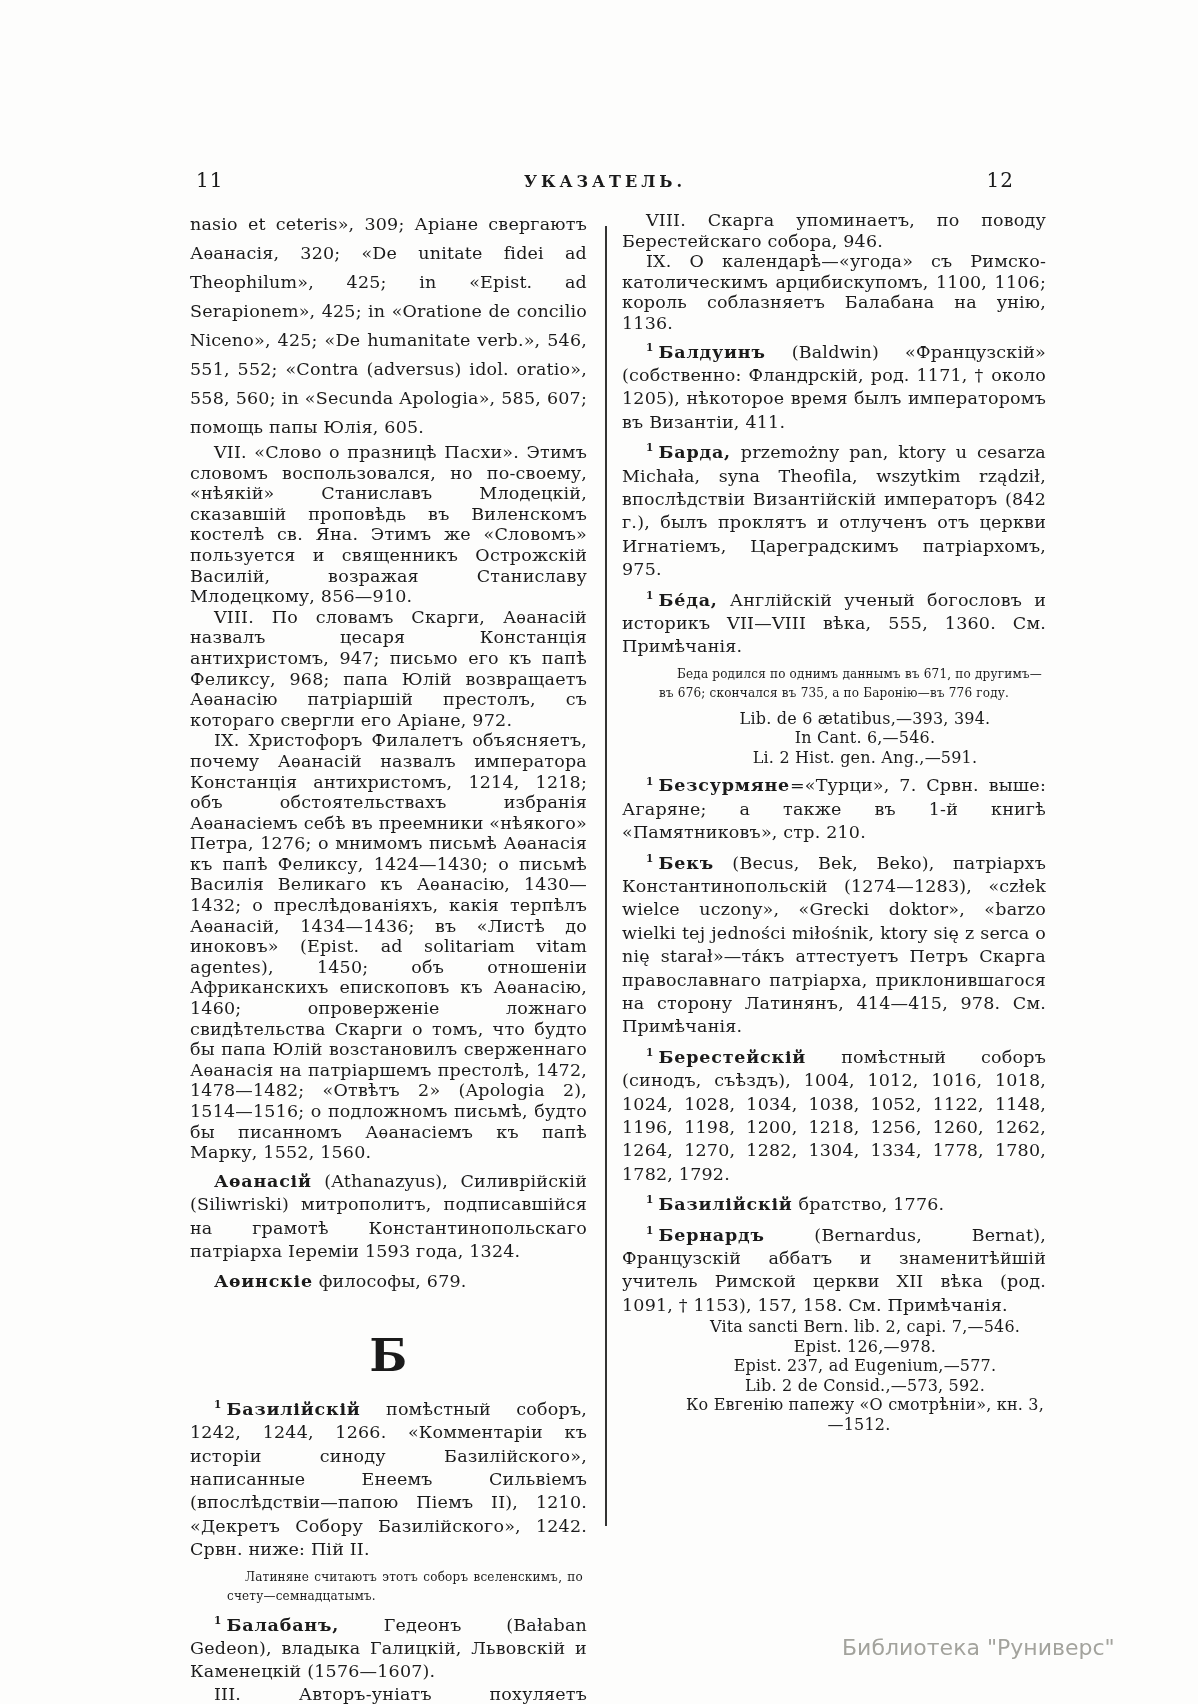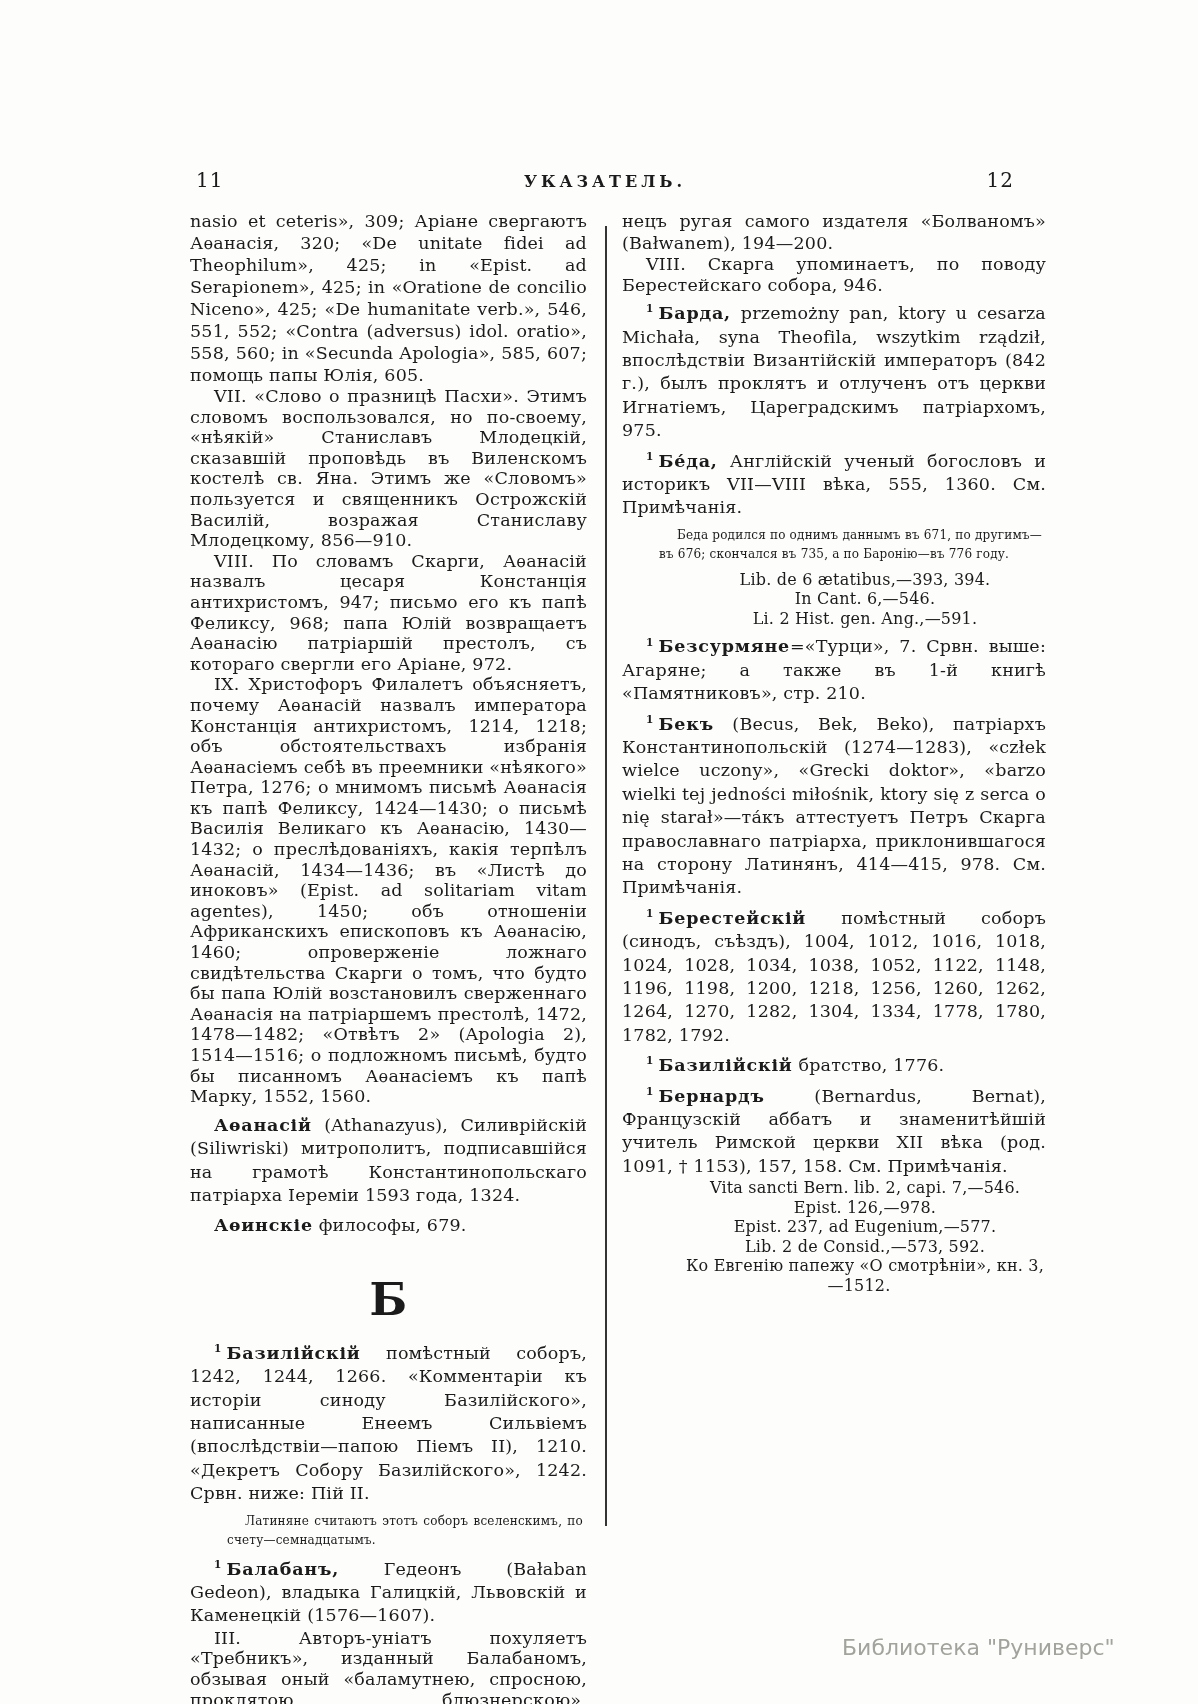--- a/index.html
+++ b/index.html
@@ -13,21 +13,21 @@
     display:flex;justify-content:space-between;align-items:baseline;
   }
   .page-num{font-size:20px;letter-spacing:1px;}
   .running-title{font-size:16px;letter-spacing:4px;font-weight:bold;text-align:right;}
   .divider{position:absolute;left:605px;top:226px;width:2px;height:1300px;background:#343434;}
   .content{position:absolute;left:190px;top:210px;display:flex;gap:35px;}
   .col{text-align:justify;font-size:17.5px;letter-spacing:0.2px;}
   .col-left{width:397px;}
   .col-right{width:424px;}
   .col p{margin:0;}
-  p.cont{text-indent:0;line-height:22px;}
+  p.cont{text-indent:0;line-height:29px;}
   p.para{text-indent:24px;line-height:20.6px;}
   p.entry{text-indent:24px;line-height:23.4px;margin-top:7px;}
   p.entry b{letter-spacing:0.8px;}
   p.note{font-size:12px;line-height:19.5px;margin:6px 4px 5px 37px;text-indent:18px;}
   p.note-line{font-size:16px;line-height:19.5px;margin:0 0 0 50px;text-indent:12px;text-align:center;}
   sup{font-size:10.5px;line-height:0;margin-right:5px;font-weight:bold;}
   .section-letter{
     text-align:center;font-size:44px;font-weight:bold;line-height:1;
     margin:40px 0 20px 0;
   }
@@ -58,22 +58,23 @@
         <p class="para">IX. Христофоръ Филалетъ объясняетъ, почему Аѳанасій назвалъ императора Констанція антихристомъ, 1214, 1218; объ обстоятельствахъ избранія Аѳанасіемъ себѣ въ преемники «нѣякого» Петра, 1276; о мнимомъ письмѣ Аѳанасія къ папѣ Феликсу, 1424—1430; о письмѣ Василія Великаго къ Аѳанасію, 1430—1432; о преслѣдованіяхъ, какія терпѣлъ Аѳанасій, 1434—1436; въ «Листѣ до иноковъ» (Epist. ad solitariam vitam agentes), 1450; объ отношеніи Африканскихъ епископовъ къ Аѳанасію, 1460; опроверженіе ложнаго свидѣтельства Скарги о томъ, что будто бы папа Юлій возстановилъ сверженнаго Аѳанасія на патріаршемъ престолѣ, 1472, 1478—1482; «Отвѣтъ 2» (Apologia 2), 1514—1516; о подложномъ письмѣ, будто бы писанномъ Аѳанасіемъ къ папѣ Марку, 1552, 1560.</p>
         <p class="entry"><b>Аѳанасій</b> (Athanazyus), Силиврійскій (Siliwriski) митрополитъ, подписавшійся на грамотѣ Константинопольскаго патріарха Іереміи 1593 года, 1324.</p>
         <p class="entry"><b>Аѳинскіе</b> философы, 679.</p>
         <div class="section-letter">Б</div>
         <p class="entry"><sup>1</sup><b>Базилійскій</b> помѣстный соборъ, 1242, 1244, 1266. «Комментаріи къ исторіи синоду Базилійского», написанные Енеемъ Сильвіемъ (впослѣдствіи—папою Піемъ II), 1210. «Декретъ Собору Базилійского», 1242. Срвн. ниже: Пій II.</p>
         <p class="note">Латиняне считаютъ этотъ соборъ вселенскимъ, по счету—семнадцатымъ.</p>
         <p class="entry"><sup>1</sup><b>Балабанъ,</b> Гедеонъ (Bałaban Gedeon), владыка Галицкій, Львовскій и Каменецкій (1576—1607).</p>
         <p class="para">III. Авторъ-уніатъ похуляетъ «Требникъ», изданный Балабаномъ, обзывая оный «баламутнею, спросною, проклятою, блюзнерскою», «светокрадствомъ», «шалберствомъ» и нако-</p>
       </div>
     <div class="col col-right" id="col-right">
-        <p class="cont">нецъ ругая самого издателя «Болваномъ» (Bałwanem), 194—200.</p>
         <p class="para">VIII. Скарга упоминаетъ, по поводу Берестейскаго собора, 946.</p>
+        <p class="para">IX. О календарѣ—«угода» съ Римско-католическимъ арцибискупомъ, 1100, 1106; король соблазняетъ Балабана на унію, 1136.</p>
+        <p class="entry"><sup>1</sup><b>Балдуинъ</b> (Baldwin) «Французскій» (собственно: Фландрскій, род. 1171, † около 1205), нѣкоторое время былъ императоромъ въ Византіи, 411.</p>
         <p class="entry"><sup>1</sup><b>Барда,</b> przemożny pan, ktory u cesarza Michała, syna Theofila, wszytkim rządził, впослѣдствіи Византійскій императоръ (842 г.), былъ проклятъ и отлученъ отъ церкви Игнатіемъ, Цареградскимъ патріархомъ, 975.</p>
         <p class="entry"><sup>1</sup><b>Бе́да,</b> Англійскій ученый богословъ и историкъ VII—VIII вѣка, 555, 1360. См. Примѣчанія.</p>
         <p class="note">Беда родился по однимъ даннымъ въ 671, по другимъ—въ 676; скончался въ 735, а по Баронію—въ 776 году.</p>
         <p class="note-line">Lib. de 6 ætatibus,—393, 394.</p>
         <p class="note-line">In Cant. 6,—546.</p>
         <p class="note-line">Li. 2 Hist. gen. Ang.,—591.</p>
         <p class="entry"><sup>1</sup><b>Безсурмяне</b>=«Турци», 7. Срвн. выше: Агаряне; а также въ 1-й книгѣ «Памятниковъ», стр. 210.</p>
         <p class="entry"><sup>1</sup><b>Бекъ</b> (Becus, Bek, Beko), патріархъ Константинопольскій (1274—1283), «człek wielce uczony», «Grecki doktor», «barzo wielki tej jedności miłośnik, ktory się z serca o nię starał»—та́къ аттестуетъ Петръ Скарга православнаго патріарха, приклонившагося на сторону Латинянъ, 414—415, 978. См. Примѣчанія.</p>
         <p class="entry"><sup>1</sup><b>Берестейскій</b> помѣстный соборъ (синодъ, съѣздъ), 1004, 1012, 1016, 1018, 1024, 1028, 1034, 1038, 1052, 1122, 1148, 1196, 1198, 1200, 1218, 1256, 1260, 1262, 1264, 1270, 1282, 1304, 1334, 1778, 1780, 1782, 1792.</p>
         <p class="entry"><sup>1</sup><b>Базилійскій</b> братство, 1776.</p>

